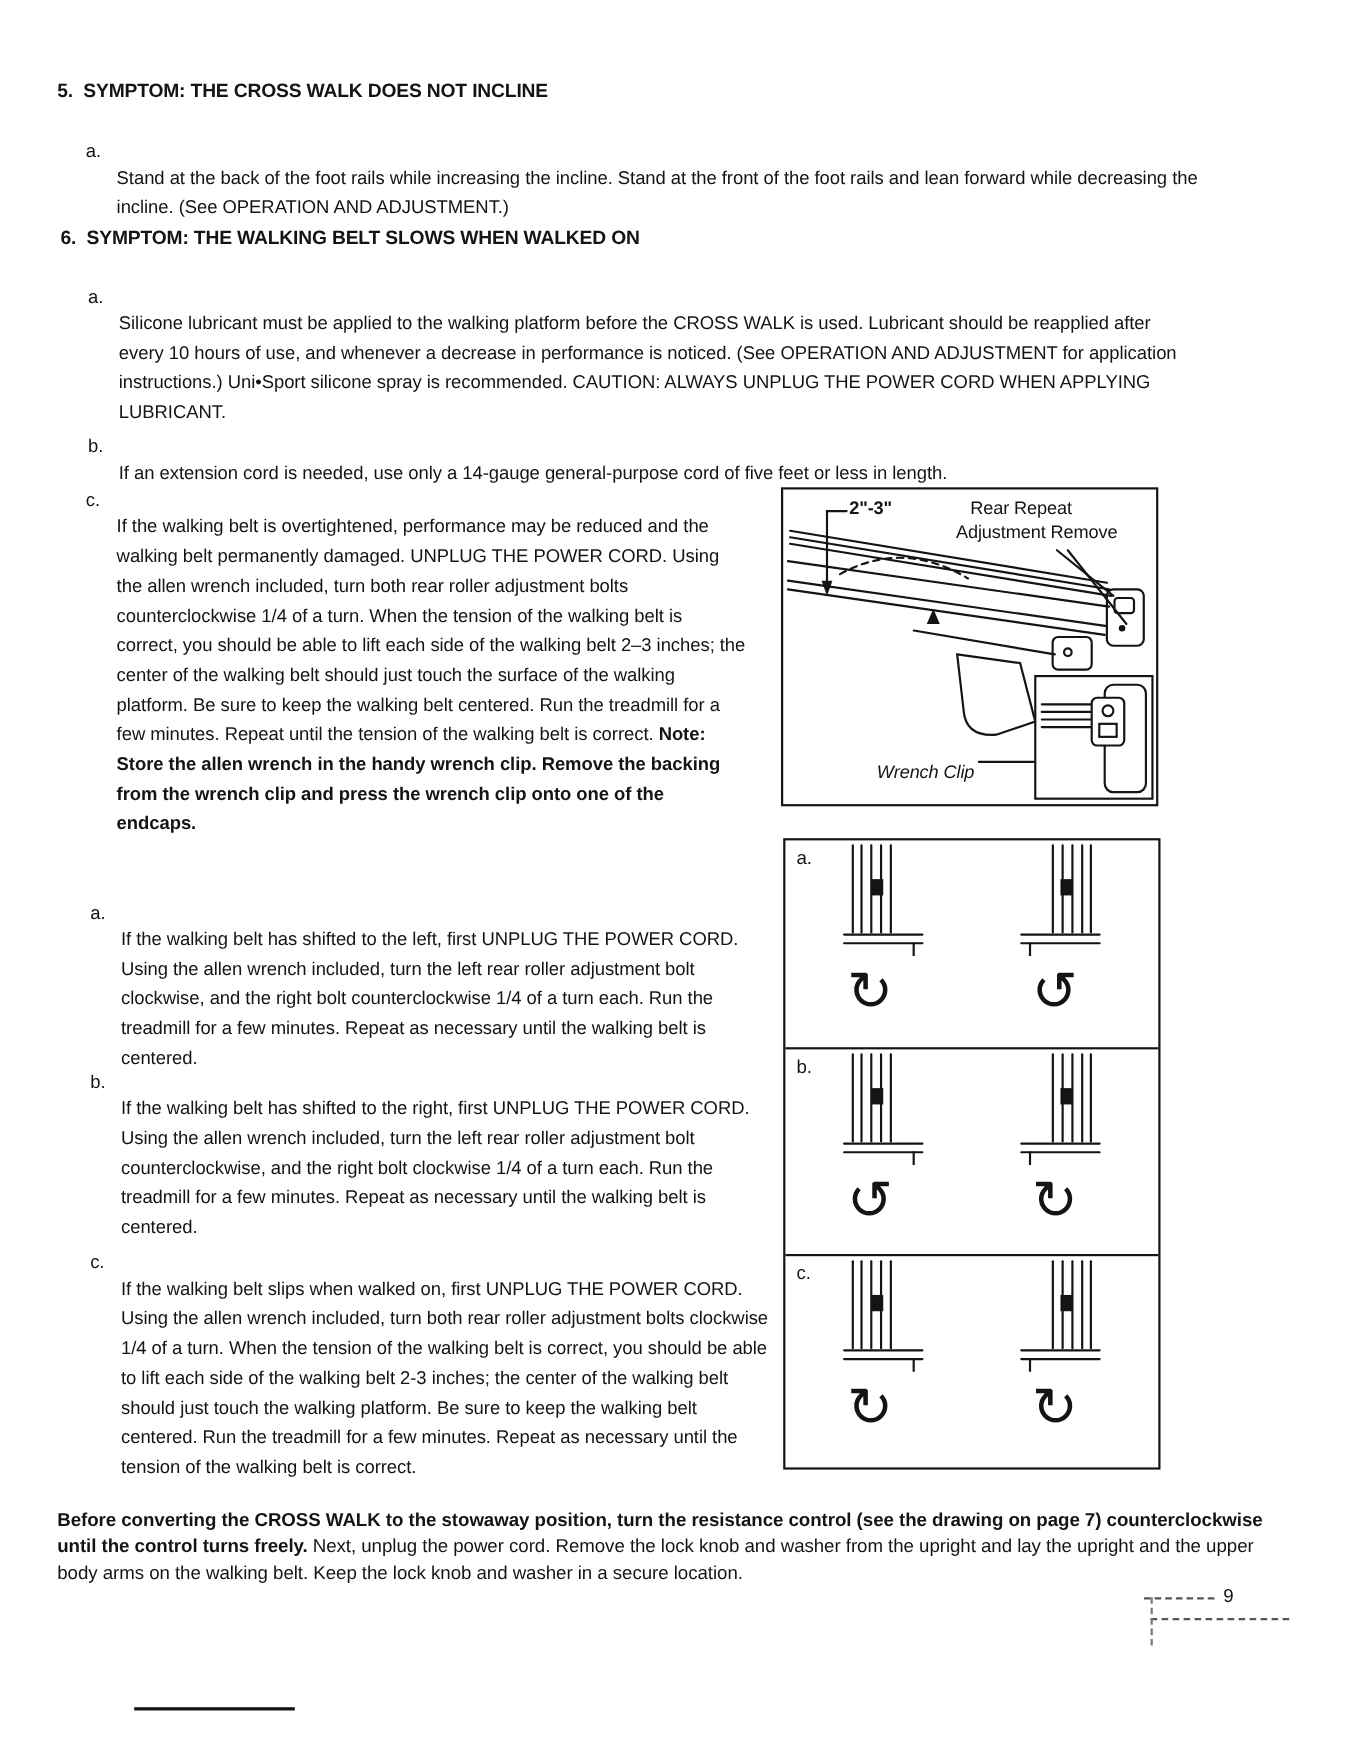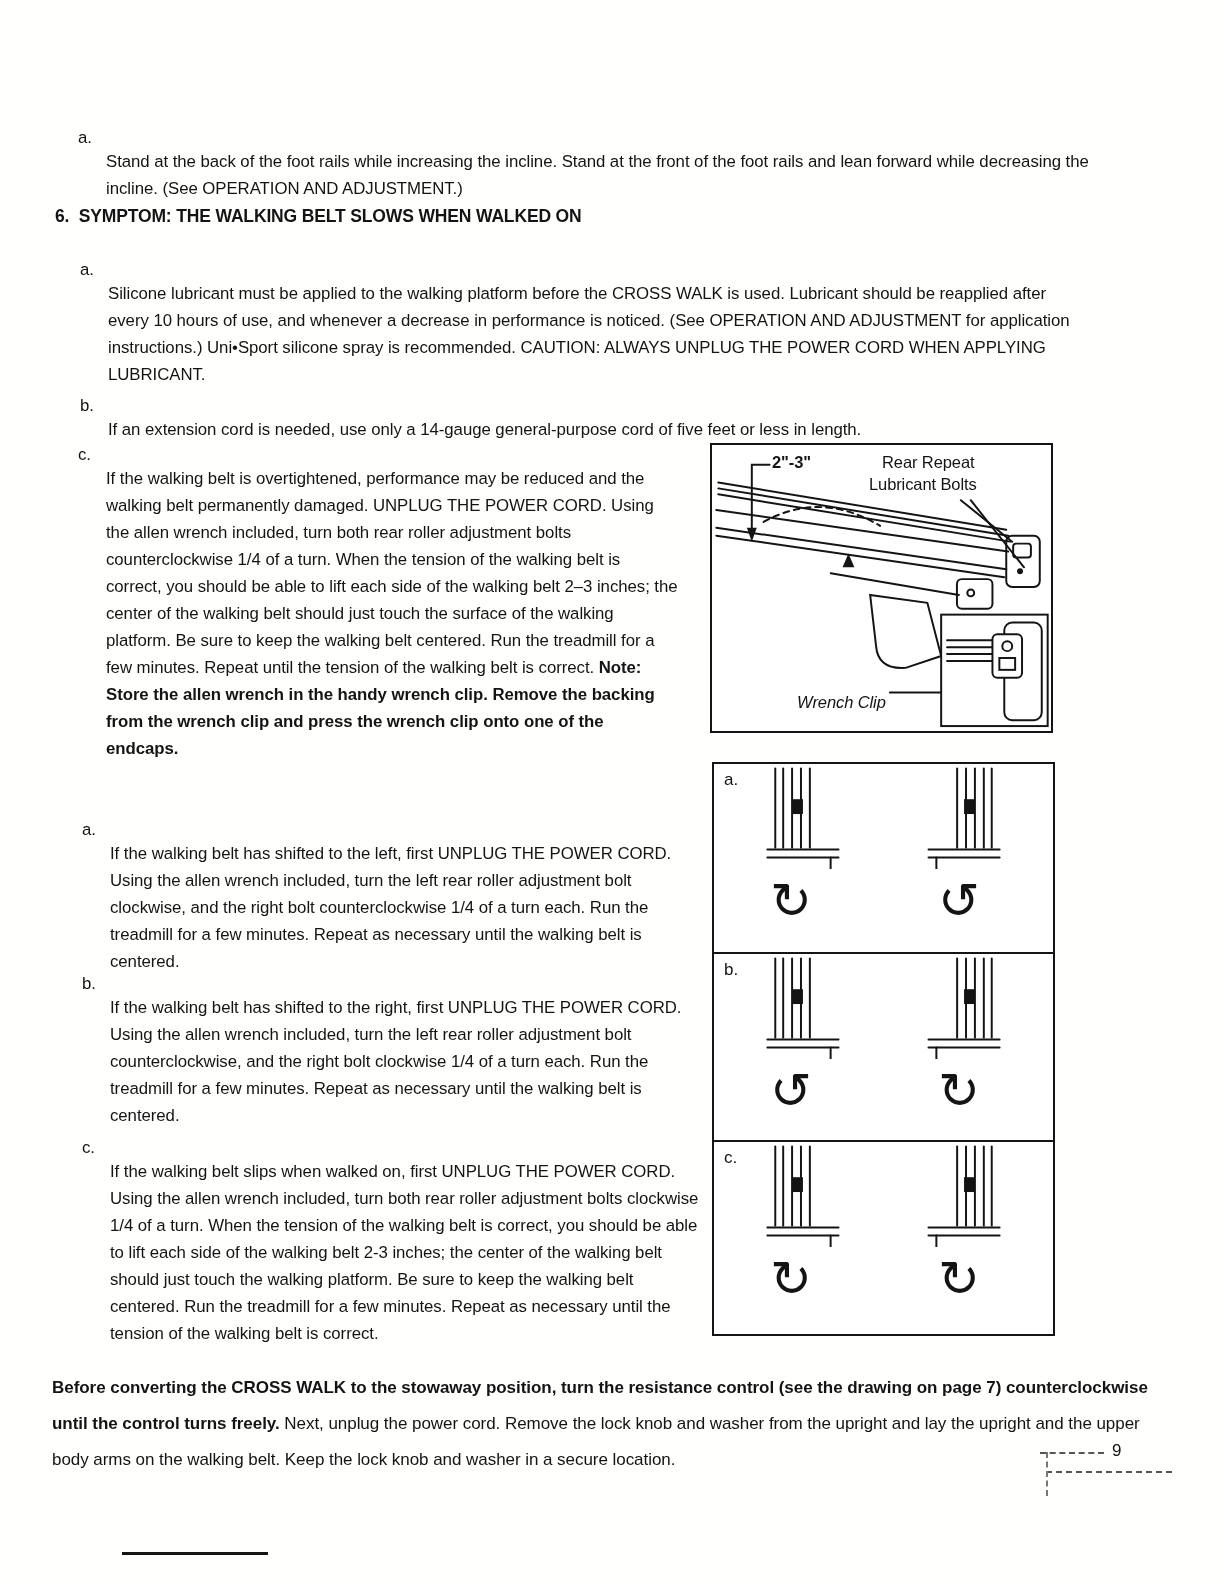--- a/index.html
+++ b/index.html
@@ -4,41 +4,42 @@
 <style>
   html,body{margin:0;padding:0;}
   body{background:#d9d9d9;}
   .page{position:relative;width:1224px;height:1584px;margin:0 auto;background:#fffffd;
         font-family:"Liberation Sans","DejaVu Sans",sans-serif;color:#141414;overflow:hidden;}
   .heading{position:absolute;font-weight:700;font-size:17.5px;letter-spacing:-0.15px;white-space:pre;}
   .item{position:absolute;display:flex;align-items:flex-start;font-size:16.8px;line-height:27px;letter-spacing:-0.05px;}
   .item .lbl{flex:0 0 28px;}
   .item .txt{flex:1;margin-top:24px;}
   .txt strong,.para strong{font-weight:700;}
-  .para{position:absolute;font-size:17px;line-height:36px;letter-spacing:-0.05px;}
+  .para{position:absolute;font-size:17px;line-height:24px;letter-spacing:-0.05px;}
   .figbox{position:absolute;border:2.5px solid #141414;background:#fff;box-sizing:border-box;}
   .figlabel{position:absolute;font-size:16.5px;white-space:nowrap;letter-spacing:-0.1px;}
   .art{position:absolute;left:0;top:0;width:100%;height:100%;}
   .rails{position:absolute;left:0;top:0;width:100%;height:105px;}
   .art line,.art path,.art polyline,.art rect,.art circle,
   .rails line,.rails path,.rails rect{stroke:#141414;stroke-width:2;fill:none;stroke-linecap:round;}
   .panel{position:relative;width:100%;height:188px;box-sizing:border-box;}
   .panel + .panel{border-top:2.5px solid #141414;}
   .panel-label{position:absolute;left:10px;top:6px;font-size:17px;}
   .rot-arrow{position:absolute;font-size:50px;line-height:1;font-family:"DejaVu Sans",sans-serif;color:#141414;}
   .dash-h{position:absolute;border-top:2px dashed #555;}
   .dash-v{position:absolute;border-left:2px dashed #777;}
   .page-num{position:absolute;font-size:17px;}
   .rule{position:absolute;background:#141414;}
 </style>
 </head>
 <body>
 
 <div class="page">
 
+  <div class="heading" style="left:52px;top:72px;">5.  SYMPTOM: THE CROSS WALK DOES NOT INCLINE</div>
   <div class="item" style="left:78px;top:124px;width:1046px;">
     <span class="lbl">a.</span>
     <span class="txt">Stand at the back of the foot rails while increasing the incline. Stand at the front of the foot rails and lean forward while decreasing the incline. (See OPERATION AND ADJUSTMENT.)</span>
   </div>
 
   <div class="heading" style="left:55px;top:206px;">6.  SYMPTOM: THE WALKING BELT SLOWS WHEN WALKED ON</div>
   <div class="item" style="left:80px;top:256px;width:995px;">
     <span class="lbl">a.</span>
     <span class="txt">Silicone lubricant must be applied to the walking platform before the CROSS WALK is used. Lubricant should be reapplied after every 10 hours of use, and whenever a decrease in performance is noticed. (See OPERATION AND ADJUSTMENT for application instructions.) Uni•Sport silicone spray is recommended. CAUTION: ALWAYS UNPLUG THE POWER CORD WHEN APPLYING LUBRICANT.</span>
   </div>
@@ -89,21 +90,21 @@
       <line x1="238" y1="205" x2="292" y2="205"></line>
       <line x1="238" y1="212" x2="288" y2="212"></line>
       <line x1="238" y1="219" x2="288" y2="219"></line>
       <rect x="296" y="180" width="38" height="99" rx="8"></rect>
       <rect x="284" y="192" width="30" height="44" rx="5" style="fill:#ffffff;"></rect>
       <circle cx="299" cy="204" r="5"></circle>
       <rect x="291" y="216" width="16" height="12"></rect>
     </svg>
     <div class="figlabel" style="left:60px;top:8px;font-weight:700;">2"-3"</div>
     <div class="figlabel" style="left:170px;top:8px;">Rear Repeat</div>
-    <div class="figlabel" style="left:157px;top:30px;">Lubricant Bolts</div>
+    <div class="figlabel" style="left:157px;top:30px;">Adjustment Remove</div>
     <div class="figlabel" style="left:85px;top:248px;font-style:italic;">Wrench Clip</div>
   </div>
 
   <div class="item" style="left:82px;top:816px;width:612px;">
     <span class="lbl">a.</span>
     <span class="txt">If the walking belt has shifted to the left, first UNPLUG THE POWER CORD. Using the allen wrench included, turn the left rear roller adjustment bolt clockwise, and the right bolt counterclockwise 1/4 of a turn each. Run the treadmill for a few minutes. Repeat as necessary until the walking belt is centered.</span>
   </div>
   <div class="item" style="left:82px;top:970px;width:612px;">
     <span class="lbl">b.</span>
     <span class="txt">If the walking belt has shifted to the right, first UNPLUG THE POWER CORD. Using the allen wrench included, turn the left rear roller adjustment bolt counterclockwise, and the right bolt clockwise 1/4 of a turn each. Run the treadmill for a few minutes. Repeat as necessary until the walking belt is centered.</span>

